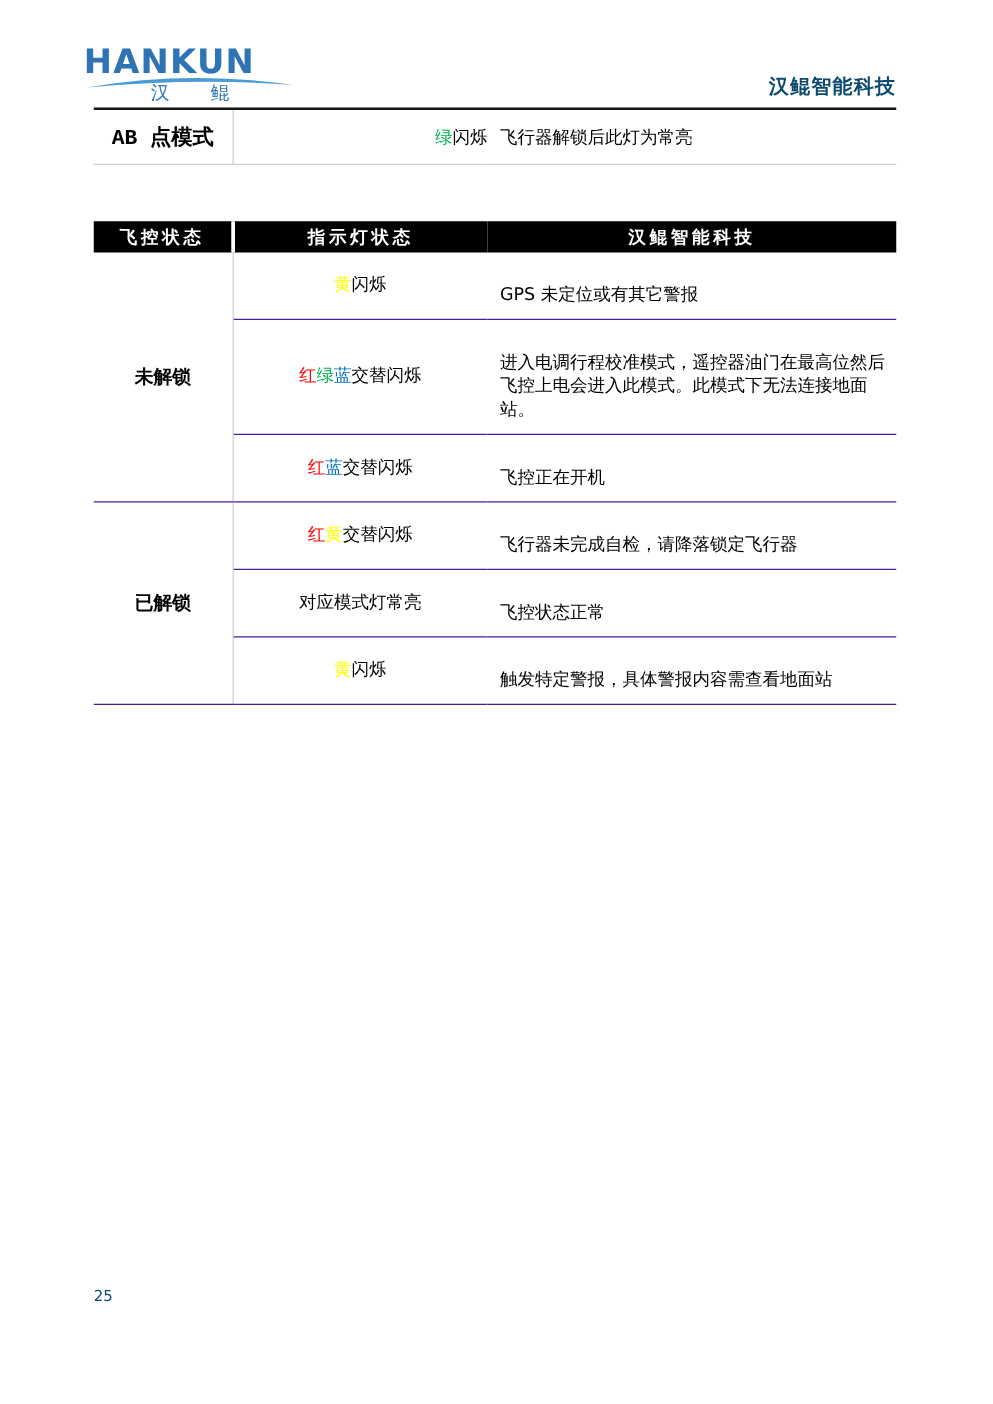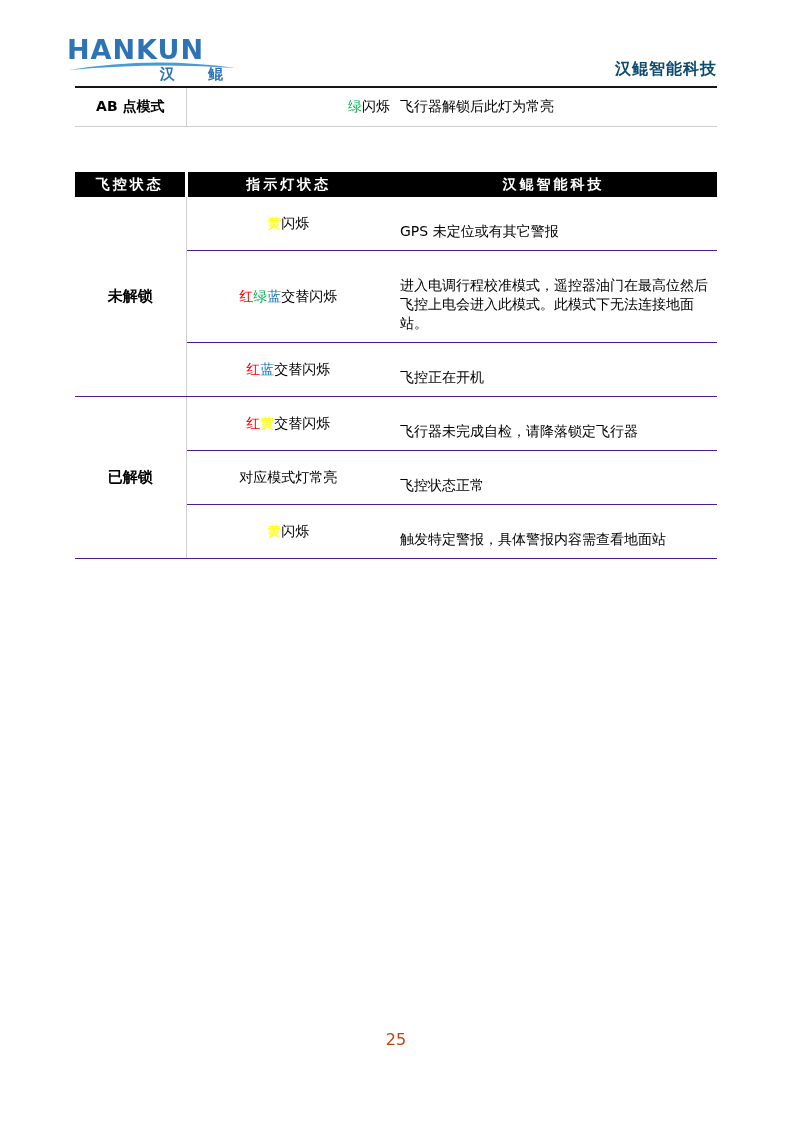--- a/index.html
+++ b/index.html
@@ -22,38 +22,38 @@
     gap:24px;
   }
   .logo { position:relative; width:170px; height:54px; margin-left:-8px; margin-bottom:-4px; }
   .logo-en {
     font-size:27px; font-weight:bold; letter-spacing:1px;
     color:#2e74b5; line-height:28px; white-space:nowrap;
     font-family:"DejaVu Sans", sans-serif;
   }
   .logo-swoosh { position:absolute; left:0; top:24px; width:170px; height:16px; }
   .logo-cn {
-    font-size:15px; font-weight:bold; color:#2e74b5;
-    letter-spacing:14px; text-align:right; margin-top:1px; padding-left:14px;
+    font-size:15px; font-weight:normal; color:#2e74b5;
+    letter-spacing:14px; text-align:center; margin-top:1px; padding-left:14px;
     white-space:nowrap;
   }
   .company {
     font-size:16px; font-weight:bold; color:#0c4a6e;
     margin-bottom:6px; letter-spacing:1px;
   }
 
   
   table { border-collapse:collapse; table-layout:fixed; width:642px; font-size:14px; }
   col.w1 { width:111px; } col.w2 { width:204px; }
 
   
   .partial-table td { border-bottom:1px solid #cfcfcf; }
   .partial-table td.c1 {
     border-right:1px solid #cfcfcf; text-align:center;
-    font-weight:bold; font-size:14px; padding:10px 0;
+    font-weight:bold; font-size:17px; padding:10px 0;font-family:Liberation Mono, monospace;
   }
   .partial-table td.c2 { text-align:right; padding:10px 0; }
   .partial-table td.c3 { text-align:left; padding:10px 6px 10px 10px; }
 
   
   .status-table { margin-top:45px; }
   .status-table th {
     background:#000000; color:#ffffff; font-weight:bold;
     font-size:14px; letter-spacing:3px; 
     height:25px; padding:2px 0;
@@ -63,21 +63,21 @@
   .status-table td.state {
     border-right:1px solid #cfcfcf; text-align:center; vertical-align:middle;
     font-weight:bold; font-size:15px;
   }
   .status-table td.led { text-align:center; vertical-align:middle; padding:9px 0; }
   .status-table td.meaning { text-align:left; vertical-align:middle; padding:25px 6px 9px 10px; }
 
   
   .page-footer {
     position:absolute; left:0; top:1030px; width:642px;
-    text-align:center; font-size:16px; color:#c2410c;
+    font-size:12px; color:#0c4a6e;
   }
 </style>
 </head>
 <body>
 
 <div class="page">
 
   <div class="doc-header">
     <div class="logo">
       <div class="logo-en">HANKUN</div>

